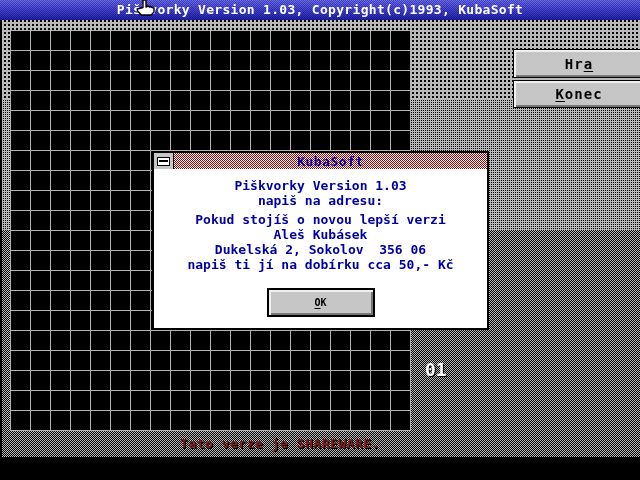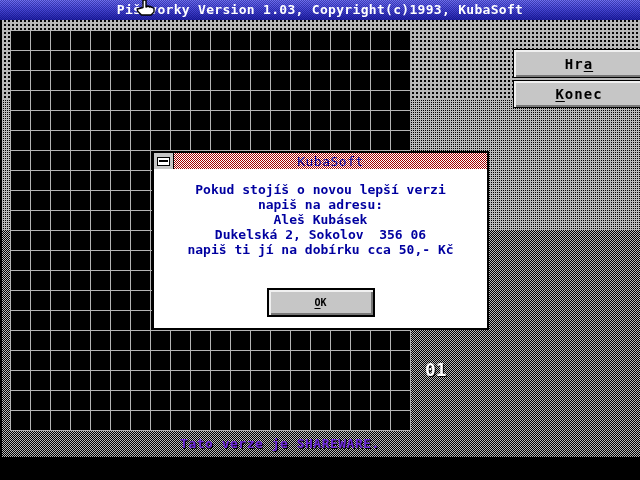--- a/index.html
+++ b/index.html
@@ -59,40 +59,40 @@
   .sysbox {
     width:19px; background:#c6c6c6; border-right:1px solid #000;
     display:flex; align-items:center; justify-content:center; cursor:default;
   }
   .sysbox-glyph { width:11px; height:7px; background:#fff; border:1px solid #000; position:relative; }
   .sysbox-glyph::after { content:""; position:absolute; left:1px; right:1px; top:2px; height:2px; background:#000; }
   .dlg-pattern {
     flex:1; display:flex; align-items:center; justify-content:center;
     background-image:conic-gradient(#a30000 0 25%, #fff 0 50%, #a30000 0 75%, #fff 0);
     background-size:2px 2px;
-    color:#0000a0; font-weight:normal; font-size:13px; letter-spacing:0.5px;
+    color:#0000a0; font-weight:bold; font-size:13px; letter-spacing:0.5px;
   }
   .dlg-body { padding-top:9px; text-align:center; color:#0000a0; font-weight:bold; font-size:13px; line-height:15px; }
   .dlg-line { white-space:pre; }
   .dlg-gap { margin-top:4px; }
   .btn-ok {
     position:absolute; left:50%; transform:translateX(-50%); top:135px;
     width:104px; height:25px; background:#c6c6c6; border:2px solid #000;
     box-shadow: inset 2px 2px 0 #f0f0f0, inset -2px -2px 0 #777;
     display:flex; align-items:center; justify-content:center;
     color:#000; font-weight:bold; font-size:10px; font-family:inherit; cursor:default;
   }
   
   .stray-label {
     position:absolute; left:425px; top:359px;
     color:#fff; font-weight:bold; font-size:18px; text-shadow:1px 1px 0 #000;
   }
   .footer-text {
     position:absolute; left:0; top:436px; width:560px; text-align:center;
-    color:#6d28d9; font-weight:bold; font-size:13px; letter-spacing:0.5px;
+    color:#7f1d1d; font-weight:bold; font-size:13px; letter-spacing:0.5px;
     text-shadow:1px 1px 0 #000;
   }
   .cursor { position:absolute; left:131px; top:-1px; width:27px; height:20px; pointer-events:none; }
 </style>
 </head>
 <body>
 
 <div class="band band-sparse"></div>
 <div class="band band-mid"></div>
 <div class="band band-dense"></div>
@@ -115,22 +115,23 @@
 <div class="dialog">
   <div class="dlg-titlebar">
     <div class="sysbox">
       <div class="sysbox-glyph"></div>
     </div>
     <div class="dlg-pattern">
       <span>KubaSoft</span>
     </div>
   </div>
   <div class="dlg-body">
+    <div class="dlg-line">Piškvorky Version 1.03</div>
+    <div class="dlg-line">napiš na adresu:</div>
     <div class="dlg-line dlg-gap">Pokud stojíš o novou lepší verzi</div>
-    <div class="dlg-line">napiš na adresu:</div>
     <div class="dlg-line">Aleš Kubásek</div>
     <div class="dlg-line">Dukelská 2, Sokolov  356 06</div>
     <div class="dlg-line">napiš ti jí na dobírku cca 50,- Kč</div>
   </div>
   <div class="btn-ok">
     <span><span class="u">O</span><span>K</span></span>
   </div>
 </div>
 
 <div class="stray-label">01</div>

